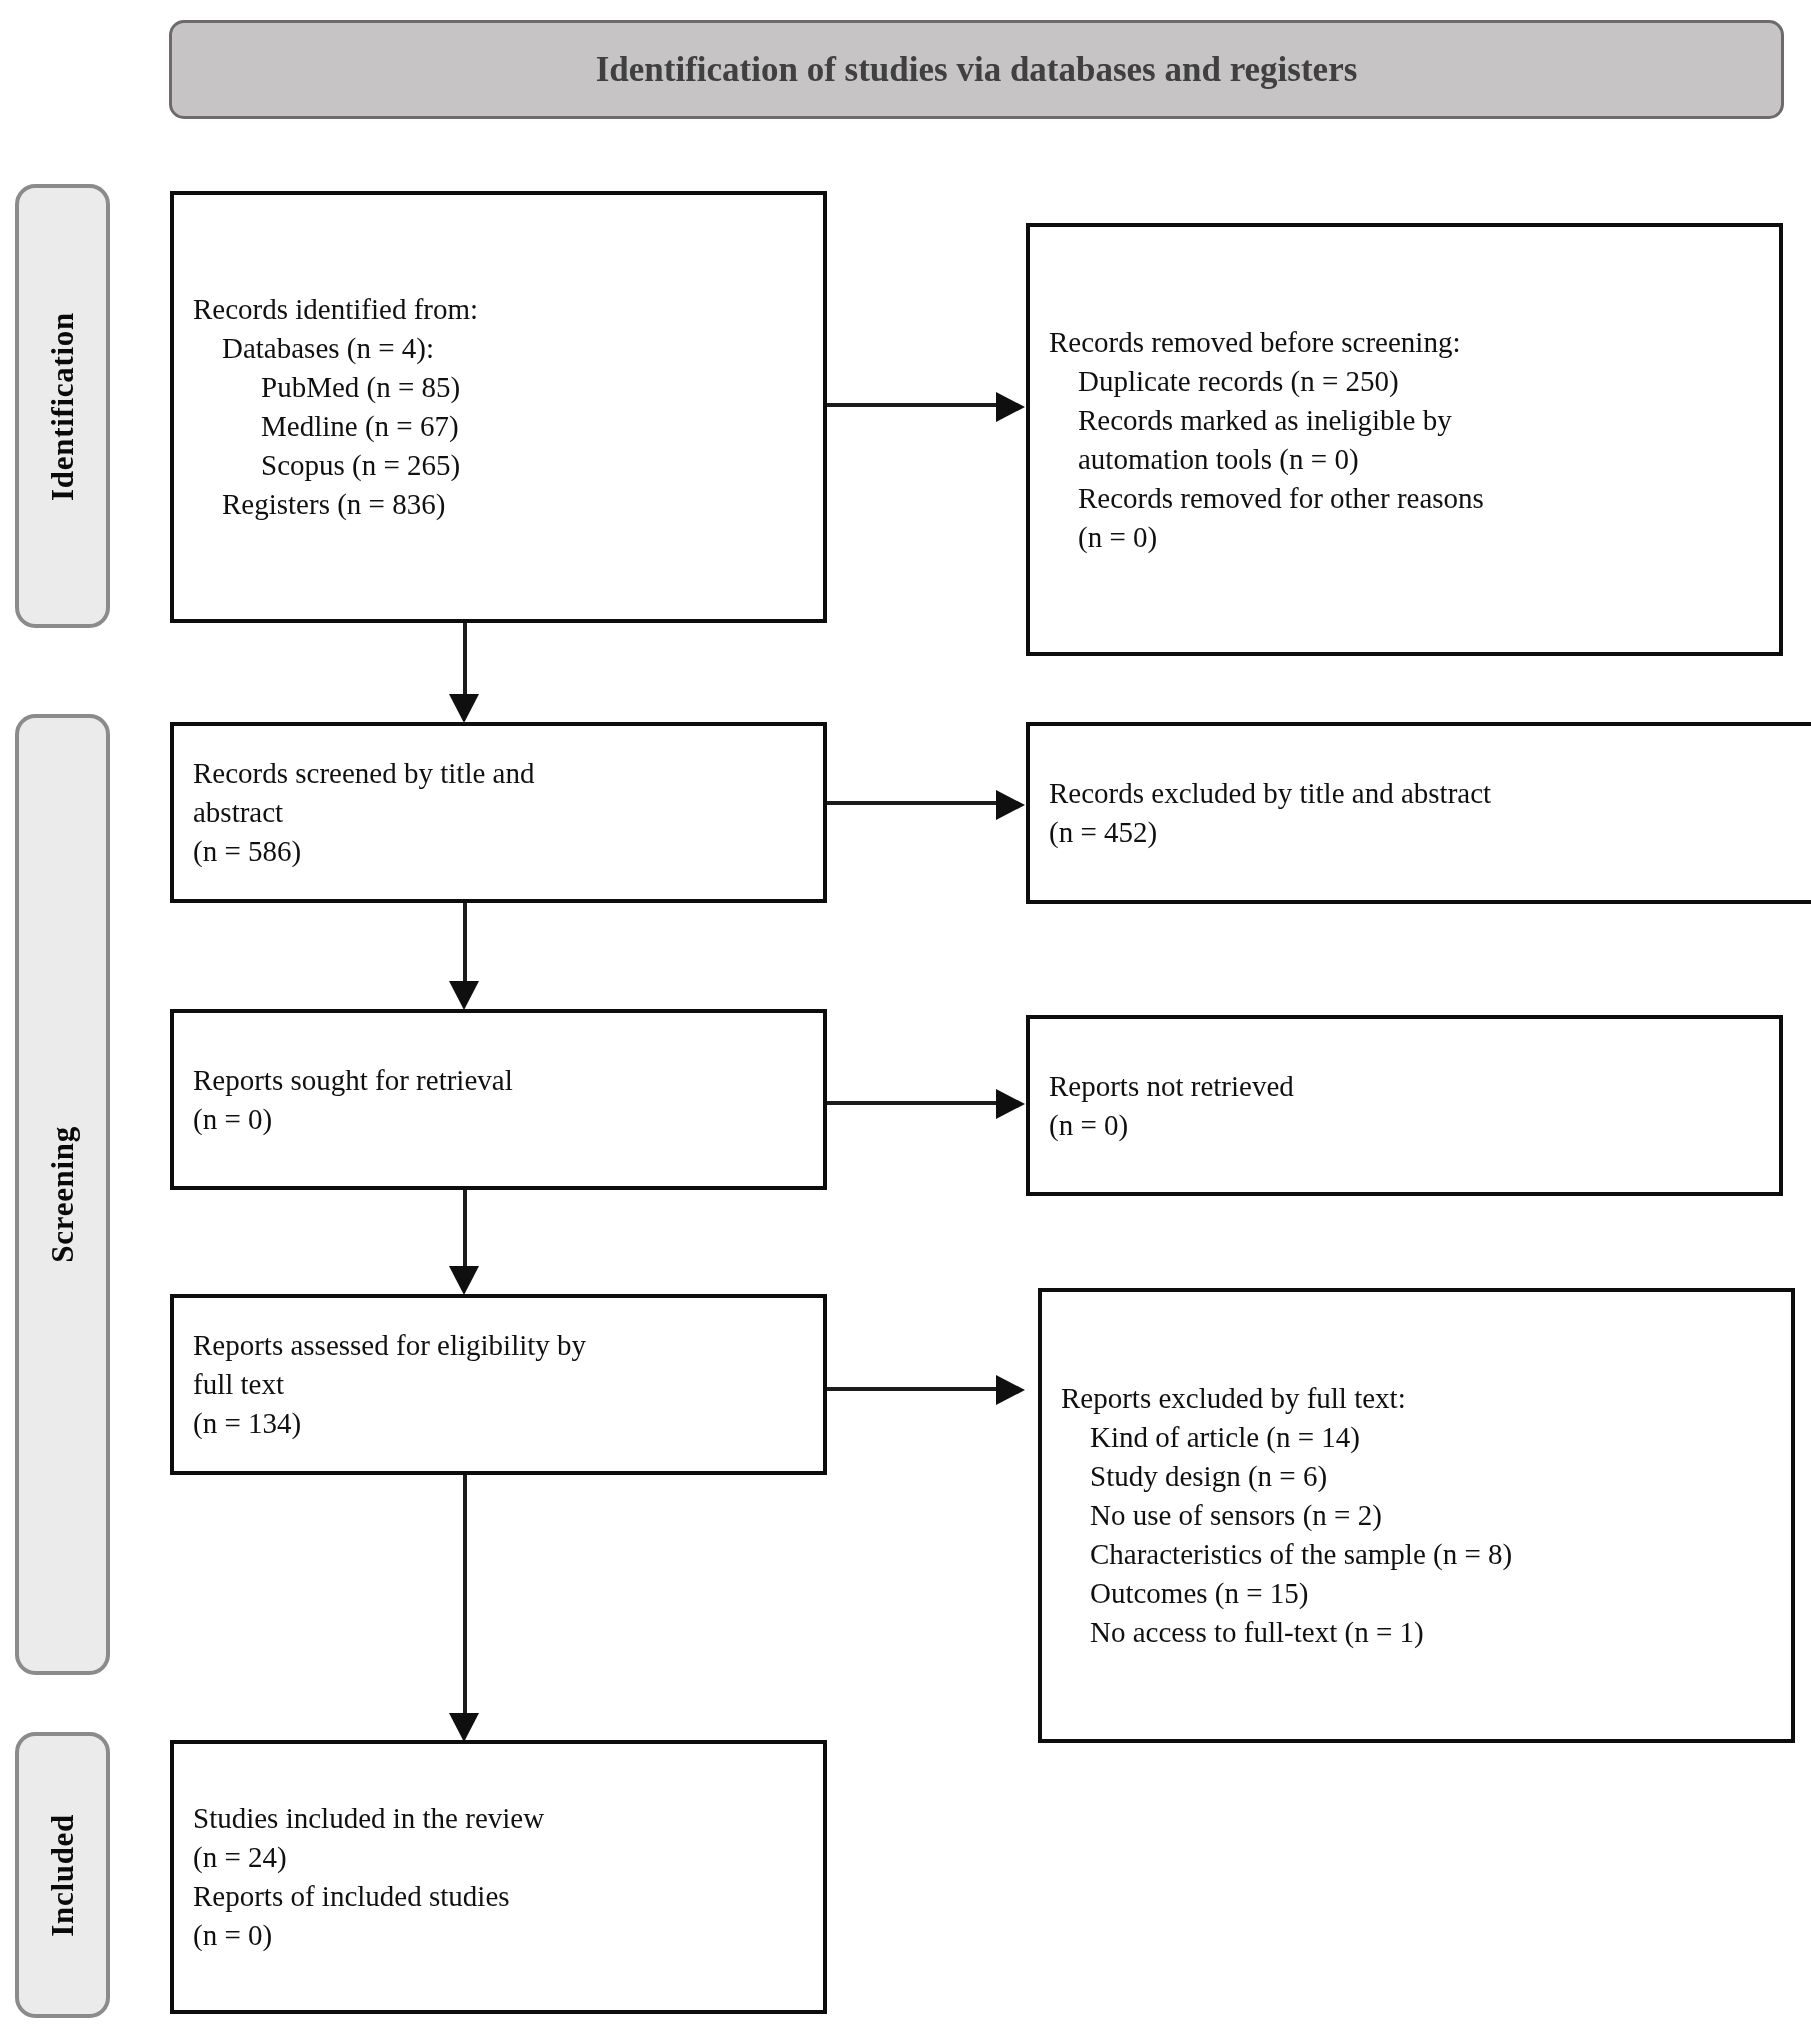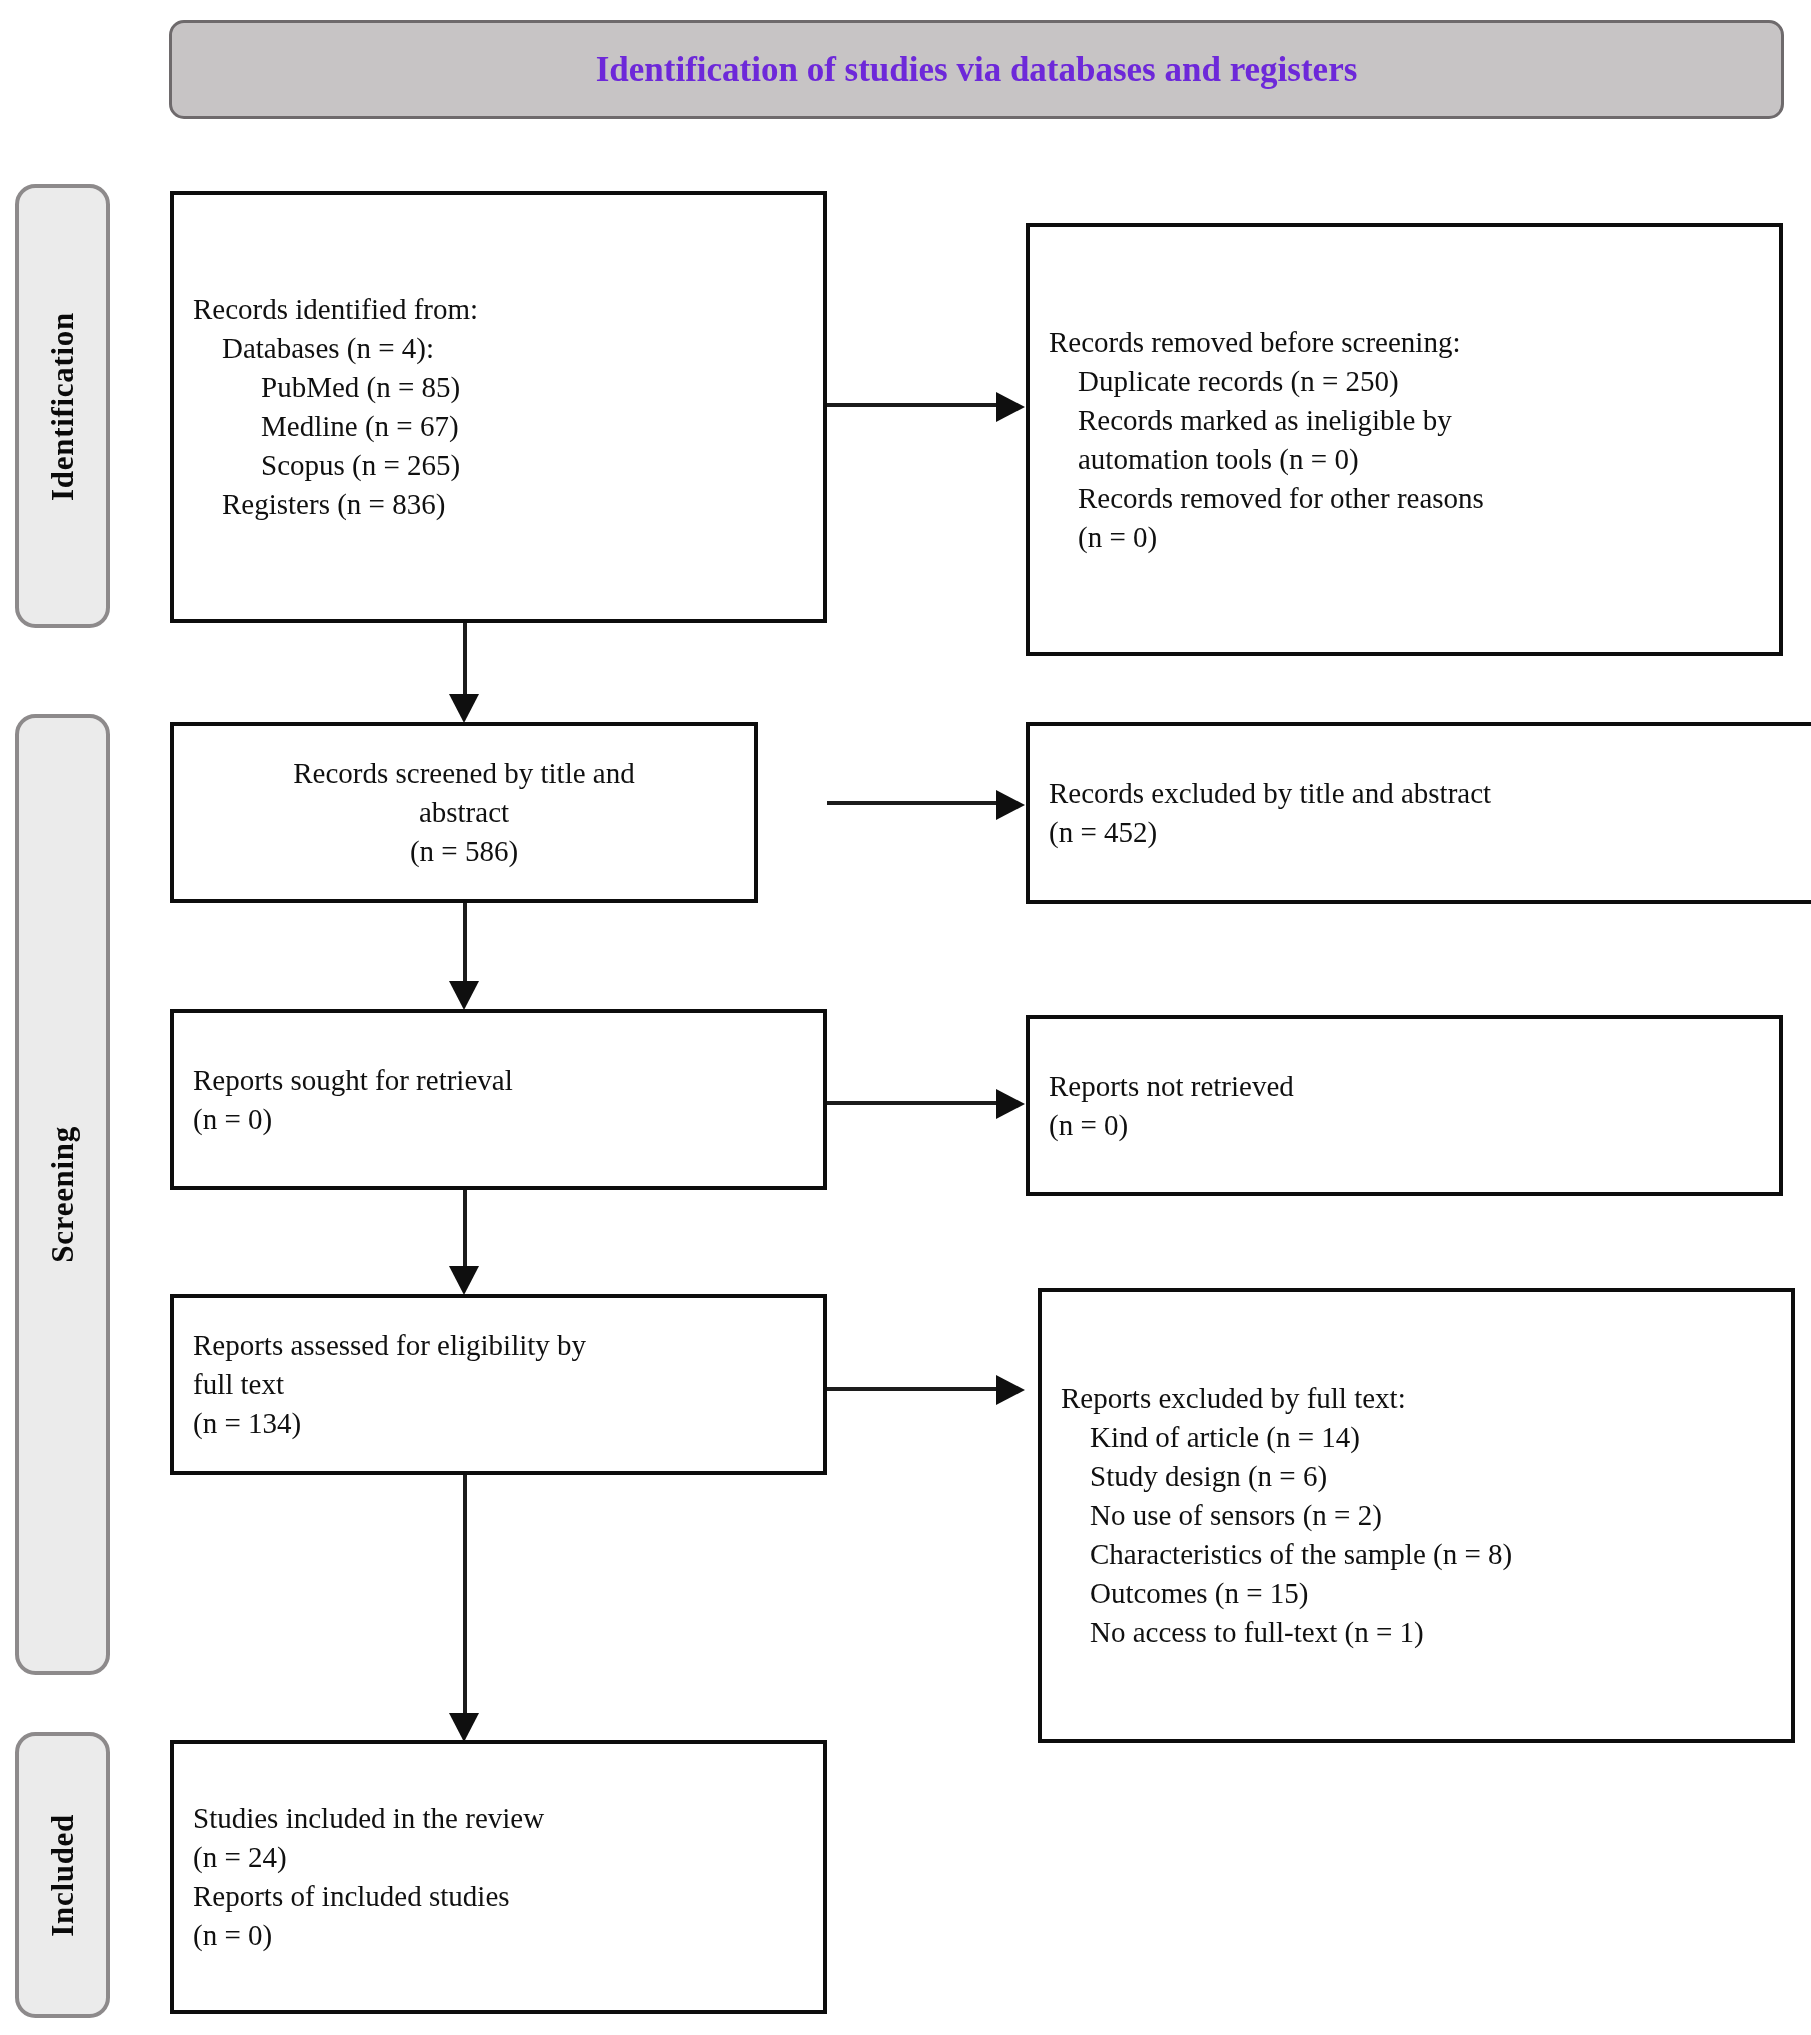--- a/index.html
+++ b/index.html
@@ -9,21 +9,21 @@
     background:#ffffff;
     font-family:"Liberation Serif", serif;
     color:#0e0e0e;
   }
   .title-bar{
     position:absolute;left:169px;top:20.4px;width:1615px;height:99px;
     background:#c7c4c5;
     border:3.4px solid #6e6a6c;border-radius:15px;
     box-sizing:border-box;
     display:flex;align-items:center;justify-content:center;
-    font-weight:bold;font-size:35px;color:#6d28d9;
+    font-weight:bold;font-size:35px;color:#404040;
   }
   .stage{
     position:absolute;left:15px;width:95px;
     background:#ebebeb;
     border:4.1px solid #8d8a8b;border-radius:20.4px;
     box-sizing:border-box;
     display:flex;align-items:center;justify-content:center;
   }
   .stage span{
     writing-mode:vertical-rl;transform:rotate(180deg);
@@ -74,21 +74,21 @@
 
   <div class="box" style="left:170px;top:191px;width:657px;height:432px;">
       <div class="ln i0">Records identified from:</div>
       <div class="ln i1">Databases (n = 4):</div>
       <div class="ln i2">PubMed (n = 85)</div>
       <div class="ln i2">Medline (n = 67)</div>
       <div class="ln i2">Scopus (n = 265)</div>
       <div class="ln i1">Registers (n = 836)</div>
     </div>
 
-  <div class="box" style="left:170px;top:722px;width:588px;height:181px;text-align:center;">
+  <div class="box" style="left:170px;top:722px;width:657px;height:181px;">
       <div class="ln i0">Records screened by title and</div>
       <div class="ln i0">abstract</div>
       <div class="ln i0">(n = 586)</div>
     </div>
 
   <div class="box" style="left:170px;top:1009px;width:657px;height:181px;">
       <div class="ln i0">Reports sought for retrieval</div>
       <div class="ln i0">(n = 0)</div>
     </div>
 

